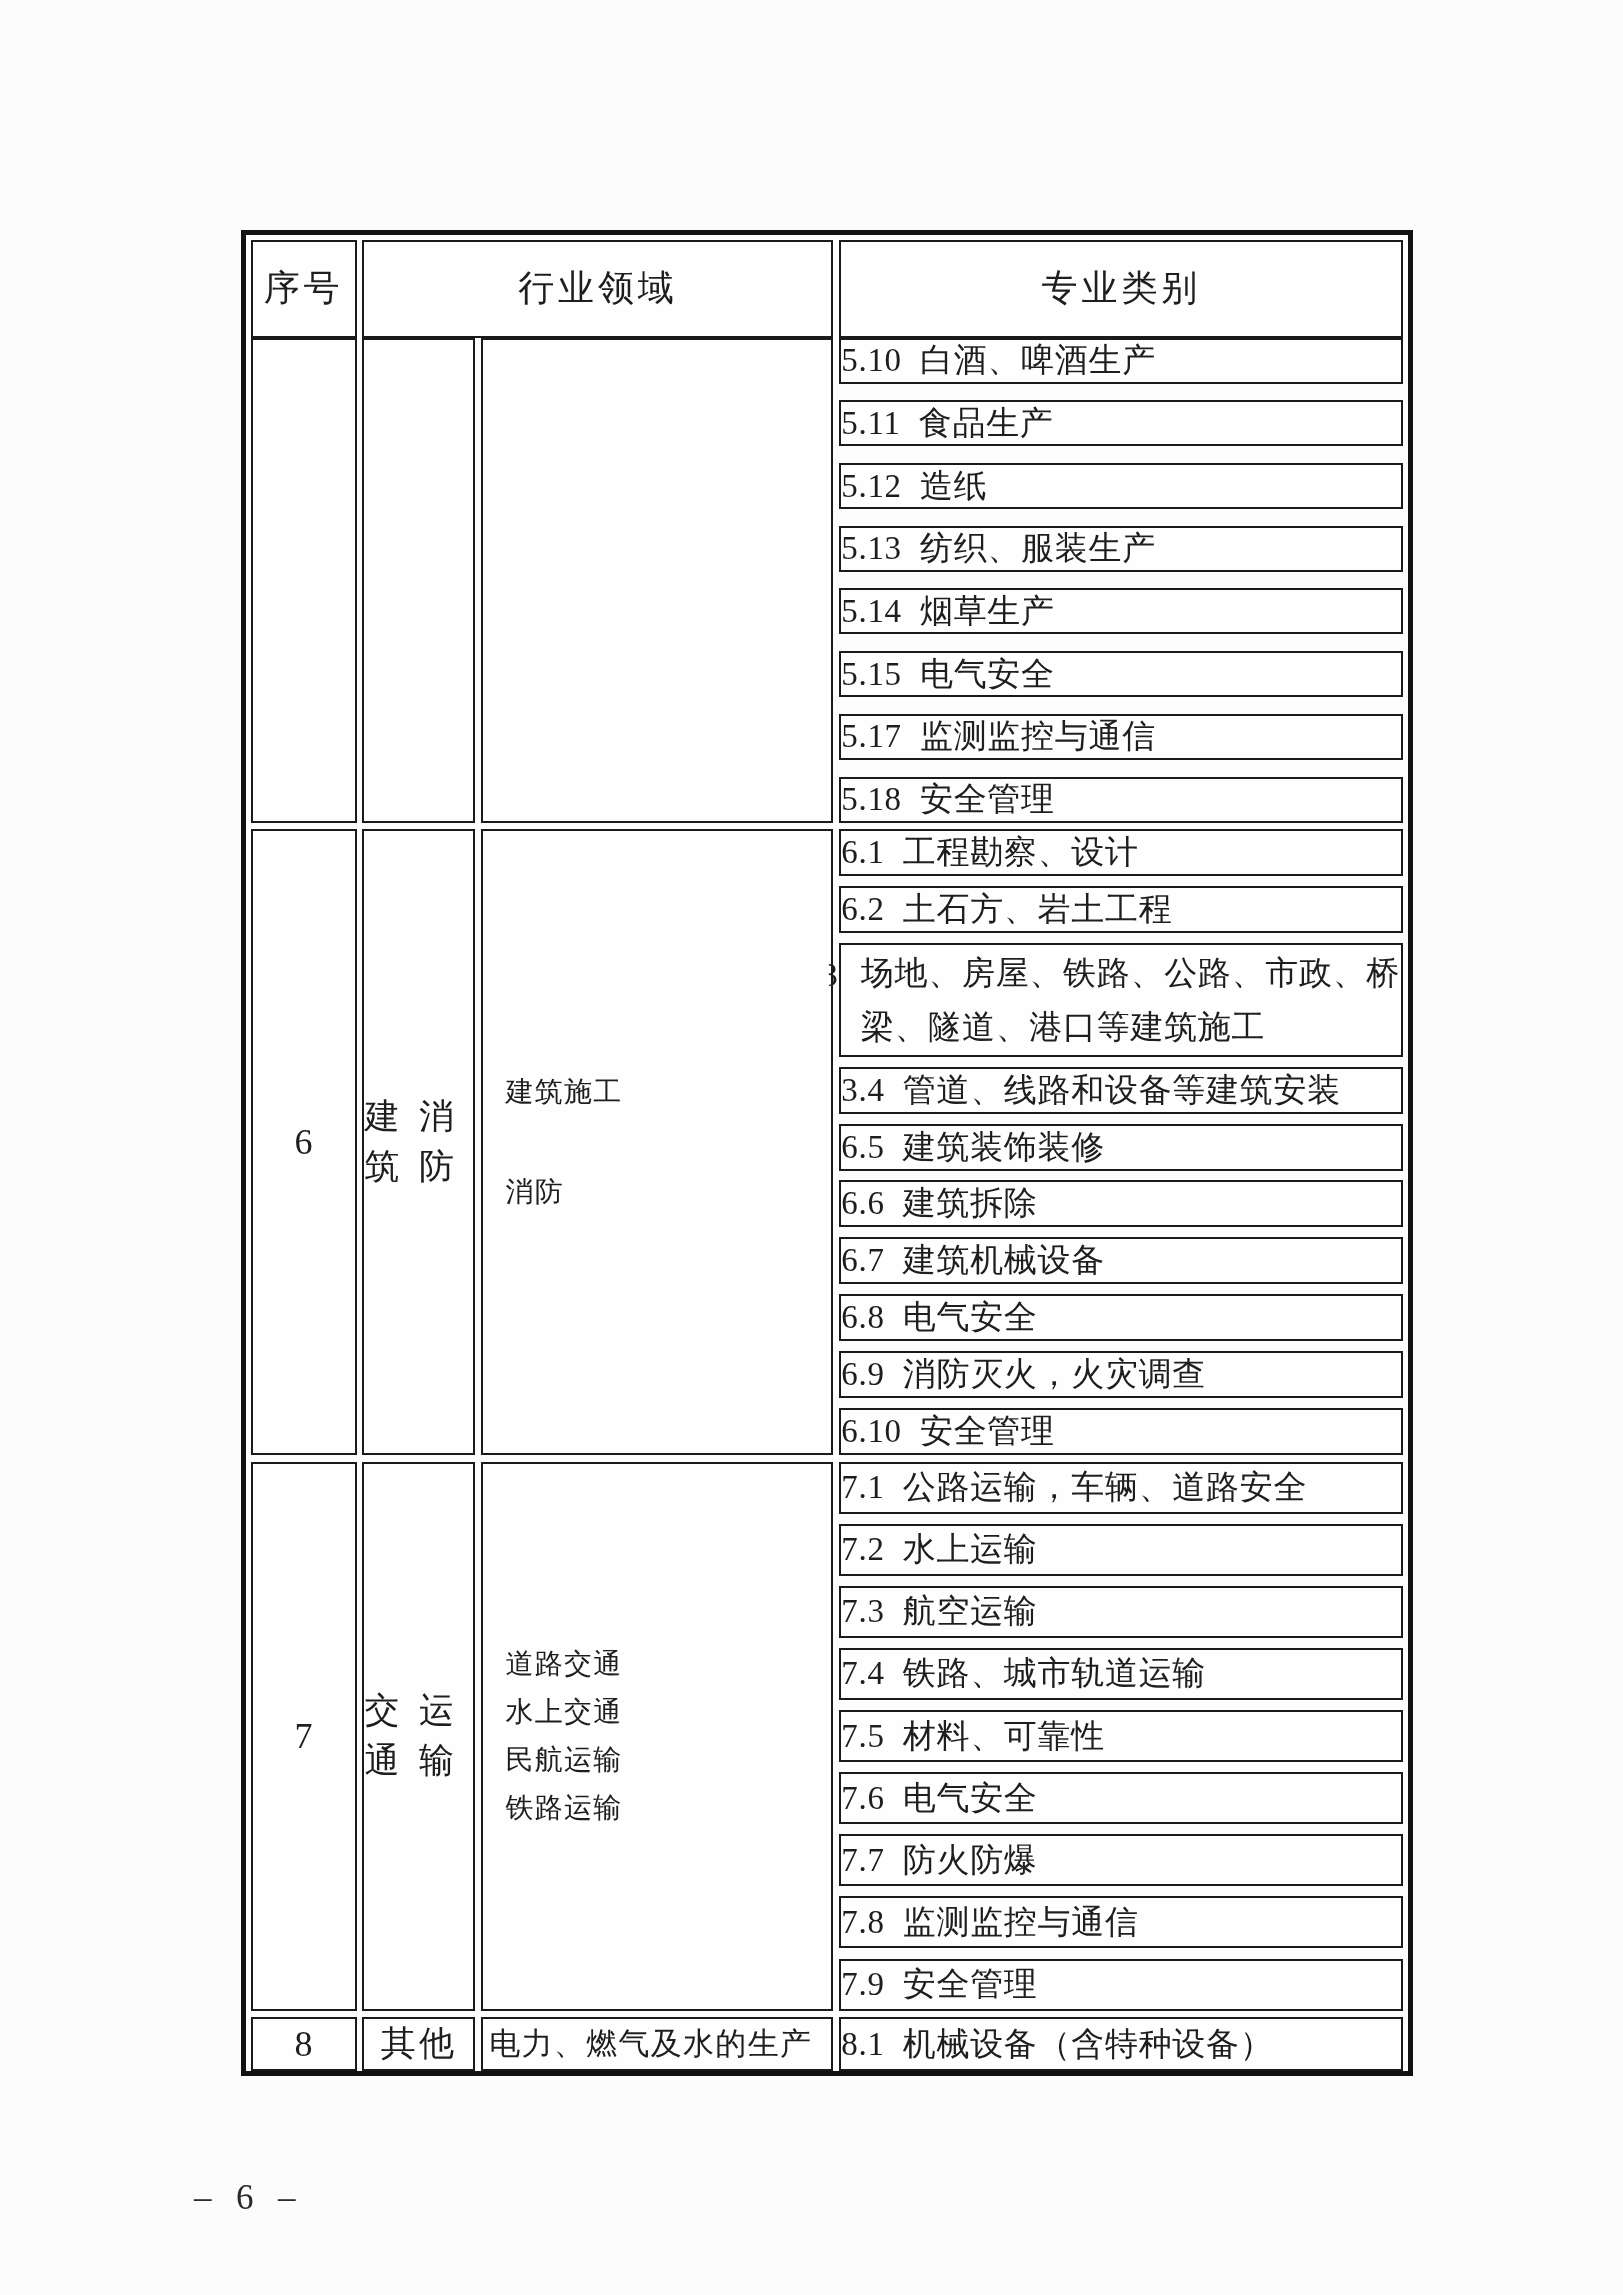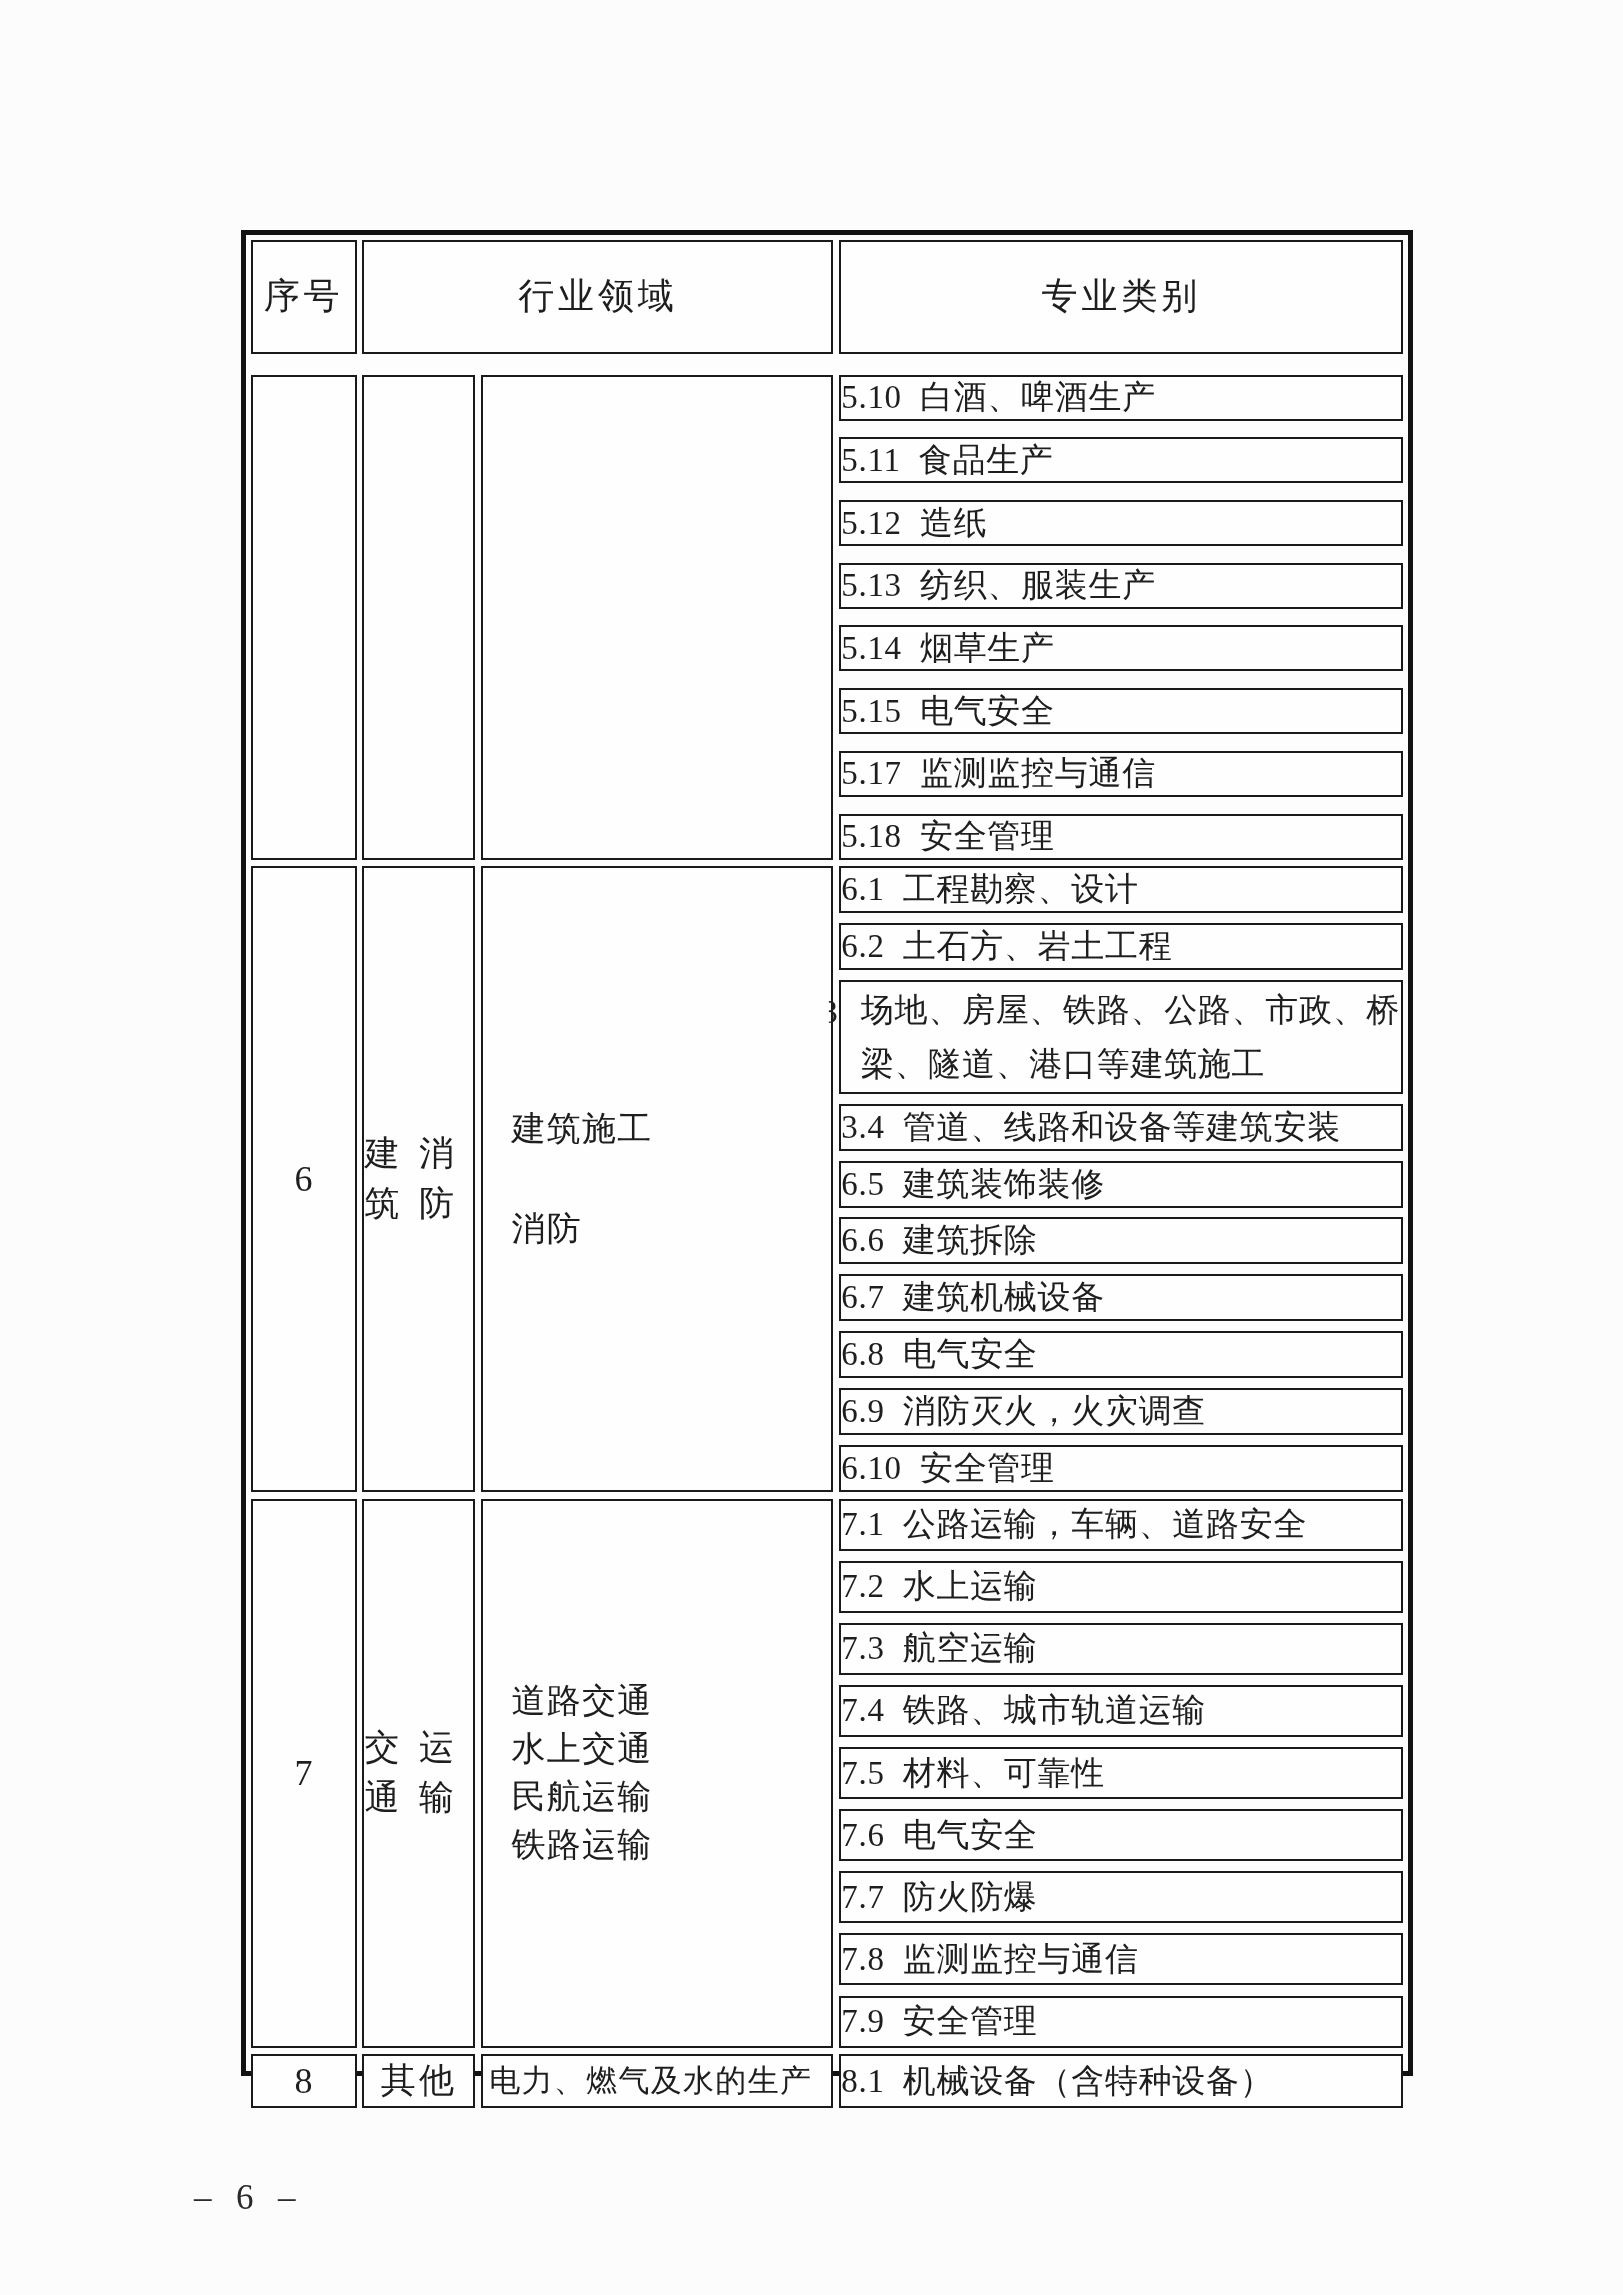--- a/index.html
+++ b/index.html
@@ -28,41 +28,41 @@
 
   
   .box{
     border:2px solid var(--line);
     box-sizing:border-box;
     background:#fffefe;
     flex:none;
   }
 
   
-  .header-row{display:flex;gap:5.9px;height:114px;flex:none;margin-bottom:21px;}
+  .header-row{display:flex;gap:5.9px;height:98px;flex:none;margin-bottom:0;}
   .hc1{width:106px;}
   .hc2{width:471px;}
   .hc4{flex:1;}
   .hcell{display:flex;align-items:center;justify-content:center;
          font-size:36px;letter-spacing:3.9px;}
 
   
   .gwrap{flex:1;display:flex;flex-direction:column;}
   .group{display:flex;gap:5.9px;flex:none;}
   .group + .group{margin-top:6.5px;}
   .g5{height:485px;}
   .g6{height:626px;}
   .g7{height:549px;}
   .g8{flex:1;min-height:46px;}
   .gc1{width:106px;display:flex;align-items:center;justify-content:center;
        font-size:36px;}
   .gc2{width:113px;display:flex;flex-direction:row;align-items:center;justify-content:center;
        font-size:35px;}
   .gc3{width:352px;display:flex;flex-direction:column;justify-content:center;
-       font-size:34px;padding-left:28px;}
+       font-size:28px;padding-left:22px;}
   .main-line{line-height:50px;min-height:50px;letter-spacing:3.3px;}
   .sub-line{line-height:50px;min-height:50px;letter-spacing:1.3px;}
   .g7 .sub-line{line-height:48px;min-height:48px;}
   .g8 .gc3{padding-left:5.9px;font-size:31px;letter-spacing:0;}
   .g8 .gc2{letter-spacing:2.6px;}
 
   
   .cats{flex:1;display:flex;flex-direction:column;justify-content:space-between;}
   .leaf{
     height:46px;

